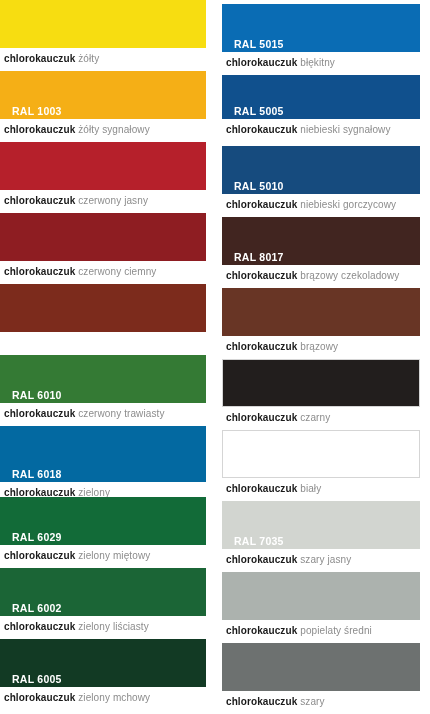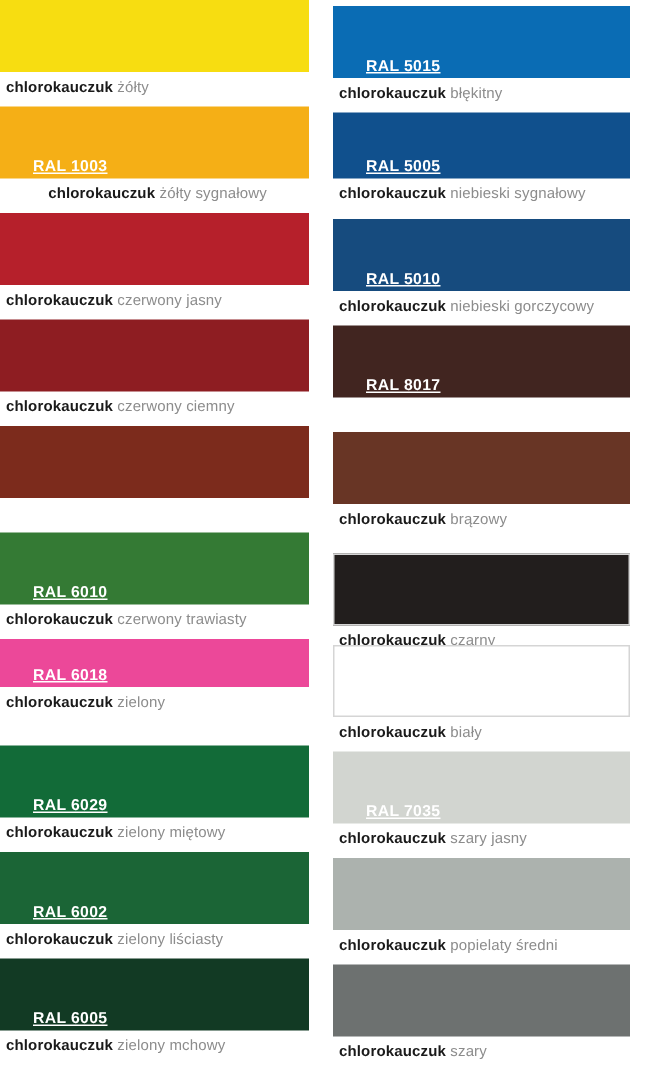--- a/index.html
+++ b/index.html
@@ -43,28 +43,27 @@
     box-sizing: border-box;
     overflow: hidden;
   }
 
   .swatch.bordered {
     border: 1px solid #d5d5d5;
   }
 
   .ral-code {
     position: absolute;
-    left: 22px;
+    left: 12px;
     bottom: 3px;
     font-size: 10.5px;
     font-weight: bold;
     letter-spacing: 0.25px;
     line-height: 1;
     white-space: nowrap;
-    text-decoration: underline;
   }
   .ral-code.on-dark  { color: #ffffff; }
   .ral-code.on-light { color: #ffffff; }
 
   .caption {
     box-sizing: border-box;
     padding: 4px 0 3px 4px;
     font-size: 10px;
     line-height: 1.35;
     white-space: nowrap;
@@ -82,21 +81,21 @@
 </style>
 </head>
 <body>
 
 <div class="chart">
   <div class="column column-left">
       <div class="swatch-row" style="position: absolute; left: 0px; top: 0px; width: 100%;">
         <div class="swatch" style="height: 48px; background: rgb(247, 221, 17);"></div>
         <div class="caption"><span class="brand">chlorokauczuk</span> <span class="tone">żółty</span></div>
       </div>
-      <div class="swatch-row" style="position: absolute; left: 0px; top: 71px; width: 100%; text-align: center;">
+      <div class="swatch-row" style="position: absolute; left: 0px; top: 71px; width: 100%;">
         <div class="swatch" style="height: 48px; background: rgb(245, 175, 22);">
           <span class="ral-code on-dark">RAL 1003</span>
         </div>
         <div class="caption"><span class="brand">chlorokauczuk</span> <span class="tone">żółty sygnałowy</span></div>
       </div>
       <div class="swatch-row" style="position: absolute; left: 0px; top: 142px; width: 100%;">
         <div class="swatch" style="height: 48px; background: rgb(182, 32, 43);"></div>
         <div class="caption"><span class="brand">chlorokauczuk</span> <span class="tone">czerwony jasny</span></div>
       </div>
       <div class="swatch-row" style="position: absolute; left: 0px; top: 213px; width: 100%;">
@@ -106,21 +105,21 @@
       <div class="swatch-row" style="position: absolute; left: 0px; top: 284px; width: 100%;">
         <div class="swatch" style="height: 48px; background: rgb(124, 43, 28);"></div>
       </div>
       <div class="swatch-row" style="position: absolute; left: 0px; top: 355px; width: 100%;">
         <div class="swatch" style="height: 48px; background: rgb(52, 122, 52); text-align: center;">
           <span class="ral-code on-dark">RAL 6010</span>
         </div>
         <div class="caption"><span class="brand">chlorokauczuk</span> <span class="tone">czerwony trawiasty</span></div>
       </div>
       <div class="swatch-row" style="position: absolute; left: 0px; top: 426px; width: 100%;">
-        <div class="swatch" style="height: 32px; background: #ec4899;">
+        <div class="swatch" style="height: 56px; background: #0369a1;">
           <span class="ral-code on-dark">RAL 6018</span>
         </div>
         <div class="caption"><span class="brand">chlorokauczuk</span> <span class="tone">zielony</span></div>
       </div>
       <div class="swatch-row" style="position: absolute; left: 0px; top: 497px; width: 100%;">
         <div class="swatch" style="height: 48px; background: rgb(18, 107, 56);">
           <span class="ral-code on-dark">RAL 6029</span>
         </div>
         <div class="caption"><span class="brand">chlorokauczuk</span> <span class="tone">zielony miętowy</span></div>
       </div>
@@ -153,26 +152,27 @@
       <div class="swatch-row" style="position: absolute; left: 0px; top: 146px; width: 100%;">
         <div class="swatch" style="height: 48px; background: rgb(22, 75, 126);">
           <span class="ral-code on-dark">RAL 5010</span>
         </div>
         <div class="caption"><span class="brand">chlorokauczuk</span> <span class="tone">niebieski gorczycowy</span></div>
       </div>
       <div class="swatch-row" style="position: absolute; left: 0px; top: 217px; width: 100%;">
         <div class="swatch" style="height: 48px; background: rgb(65, 37, 32);">
           <span class="ral-code on-dark">RAL 8017</span>
         </div>
+        <div class="caption"><span class="brand">chlorokauczuk</span> <span class="tone">brązowy czekoladowy</span></div>
       </div>
       <div class="swatch-row" style="position: absolute; left: 0px; top: 288px; width: 100%;">
         <div class="swatch" style="height: 48px; background: rgb(104, 53, 37);"></div>
         <div class="caption"><span class="brand">chlorokauczuk</span> <span class="tone">brązowy</span></div>
       </div>
-      <div class="swatch-row" style="position: absolute; left: 0px; top: 369px; width: 100%;">
+      <div class="swatch-row" style="position: absolute; left: 0px; top: 359px; width: 100%;">
         <div class="swatch bordered" style="height: 48px; background: rgb(34, 30, 29);"></div>
         <div class="caption"><span class="brand">chlorokauczuk</span> <span class="tone">czarny</span></div>
       </div>
       <div class="swatch-row" style="position: absolute; left: 0px; top: 430px; width: 100%;">
         <div class="swatch bordered" style="height: 48px; background: rgb(255, 255, 255);"></div>
         <div class="caption"><span class="brand">chlorokauczuk</span> <span class="tone">biały</span></div>
       </div>
       <div class="swatch-row" style="position: absolute; left: 0px; top: 501px; width: 100%;">
         <div class="swatch" style="height: 48px; background: rgb(210, 213, 208);">
           <span class="ral-code on-light">RAL 7035</span>

